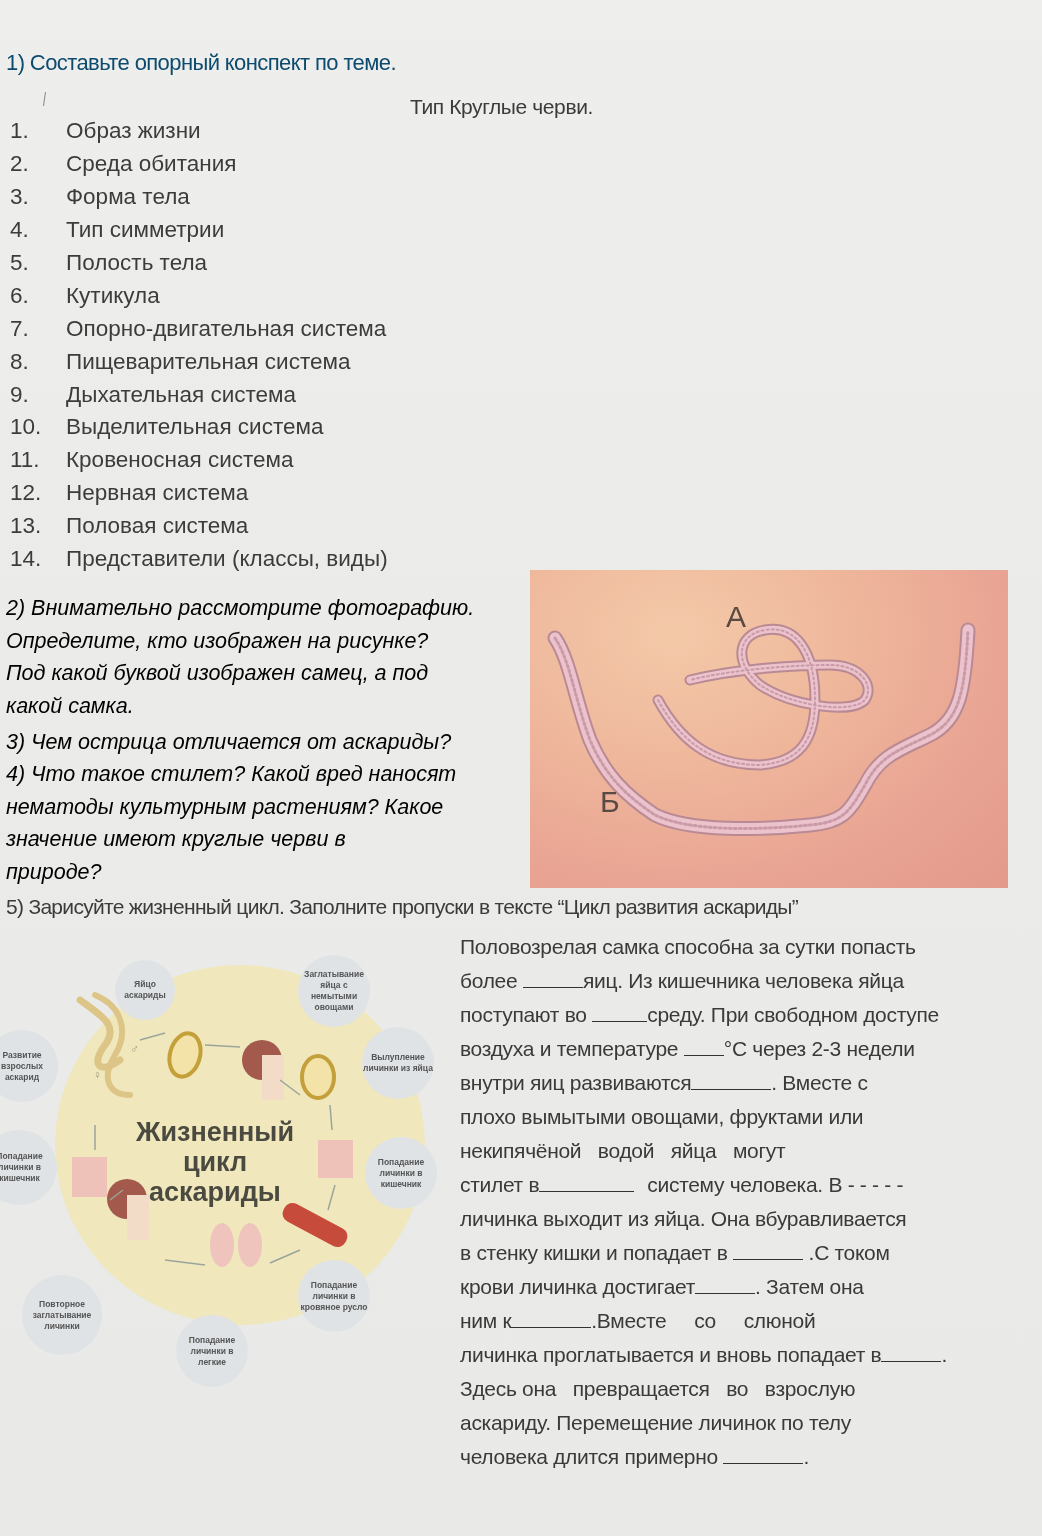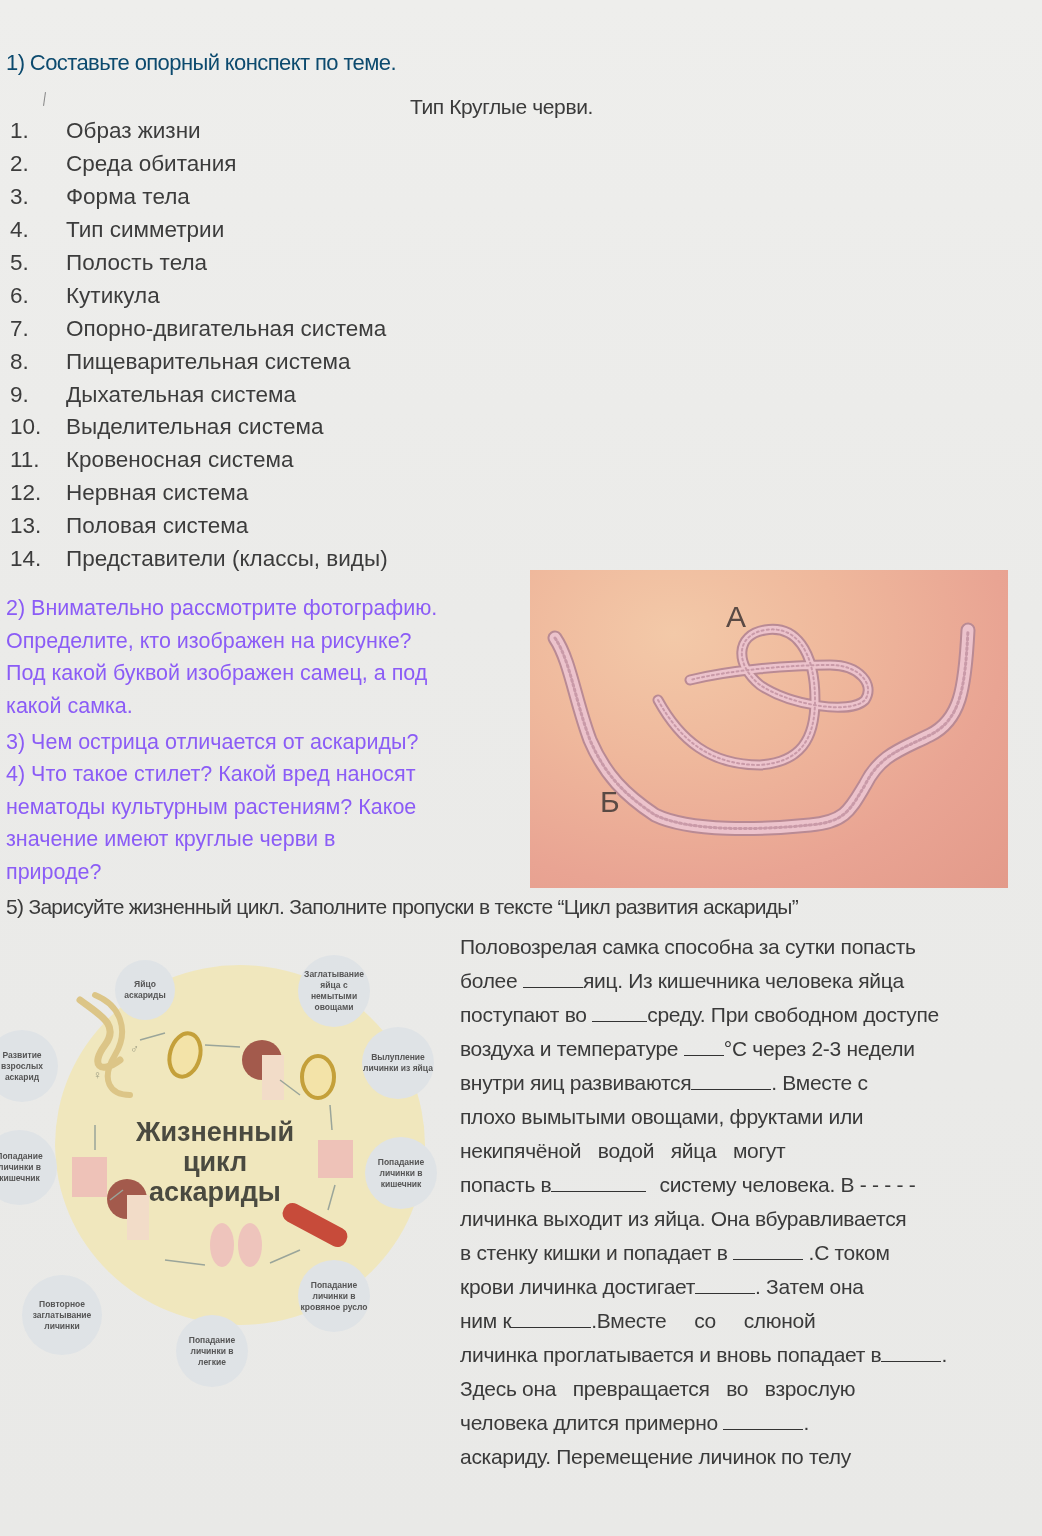--- a/index.html
+++ b/index.html
@@ -9,21 +9,21 @@
     font-family: "Liberation Sans", "DejaVu Sans", sans-serif;
     color:#3a3a3a; position:relative;
   }
   .abs { position:absolute; }
   .h1 { left:6px; top:50px; font-size:22px; letter-spacing:-0.6px; color:#0c4a6e; }
   .topic { left:410px; top:95px; font-size:21px; letter-spacing:-0.4px; color:#3b3b3b; }
   .tick { left:44px; top:92px; width:1px; height:14px; background:#888; transform:rotate(8deg); }
   .outline { left:10px; top:115px; margin:0; padding:0; list-style:none; }
   .outline li { height:32.9px; font-size:22.5px; display:flex; align-items:center; color:#3c3c3c; }
   .outline .num { width:56px; display:inline-block; }
-  .q { left:6px; font-size:21.5px; line-height:32.5px; color:#8b5cf6; width:520px; }
+  .q { left:6px; font-size:21.5px; line-height:32.5px; color:#000000; width:520px;font-style:italic; }
   .photo {
     left:530px; top:570px; width:478px; height:318px;
     background: radial-gradient(ellipse at 30% 20%, #f3c9a8 0%, #efb89c 35%, #e9a493 70%, #e39a8a 100%);
     overflow:hidden;
   }
   .photo svg { position:absolute; left:0; top:0; }
   .lbl { font-size:30px; color:#5a4a44; position:absolute; }
   .task5 { left:6px; top:895px; font-size:21px; letter-spacing:-0.7px; color:#3b3b3b; }
   .cycle { left:0; top:945px; width:460px; height:430px; }
   .blob { position:absolute; left:55px; top:20px; width:370px; height:360px; border-radius:50%;
@@ -191,22 +191,22 @@
 </div>
 
 <div class="abs fill" id="filltext">
     <p><span style="white-space: pre;">Половозрелая самка способна за сутки попасть</span></p>
     <p><span style="white-space: pre;">более </span><span class="blank" style="width: 60px;"></span><span style="white-space: pre; margin-top: 12px;">яиц. Из кишечника человека яйца</span></p>
     <p><span style="white-space: pre;">поступают во </span><span class="blank" style="width: 55px;"></span><span style="white-space: pre;">среду. При свободном доступе</span></p>
     <p><span style="white-space: pre;">воздуха и температуре </span><span class="blank" style="width: 40px;"></span><span style="white-space: pre;">°С через 2-3 недели</span></p>
     <p><span style="white-space: pre;">внутри яиц развиваются</span><span class="blank" style="width: 80px;"></span><span style="white-space: pre;">. Вместе с</span></p>
     <p><span style="white-space: pre;">плохо вымытыми овощами, фруктами или</span></p>
     <p><span style="white-space: pre;">некипячёной   водой   яйца   могут</span></p>
-    <p><span style="white-space: pre;">попасть в</span><span class="blank" style="width: 95px;"></span><span style="white-space: pre; margin-left: 13px;">систему человека. В </span><span style="white-space: pre;">- - - - -</span></p>
+    <p><span style="white-space: pre;">стилет в</span><span class="blank" style="width: 95px;"></span><span style="white-space: pre; margin-left: 13px;">систему человека. В </span><span style="white-space: pre;">- - - - -</span></p>
     <p><span style="white-space: pre;">личинка выходит из яйца. Она вбуравливается</span></p>
     <p><span style="white-space: pre;">в стенку кишки и попадает в </span><span class="blank" style="width: 70px;"></span><span style="white-space: pre;"> .С током</span></p>
     <p><span style="white-space: pre;">крови личинка достигает</span><span class="blank" style="width: 60px;"></span><span style="white-space: pre;">. Затем она</span></p>
     <p><span style="white-space: pre;">ним к</span><span class="blank" style="width: 80px;"></span><span style="white-space: pre;">.Вместе     со     слюной</span></p>
     <p><span style="white-space: pre;">личинка проглатывается и вновь попадает в</span><span class="blank" style="width: 60px;"></span><span style="white-space: pre;">.</span></p>
     <p><span style="white-space: pre;">Здесь она   превращается   во   взрослую</span></p>
+    <p><span style="white-space: pre;">аскариду. Перемещение личинок по телу</span></p>
     <p><span style="white-space: pre;">человека длится примерно </span><span class="blank" style="width: 80px;"></span><span style="white-space: pre;">.</span></p>
-    <p><span style="white-space: pre;">аскариду. Перемещение личинок по телу</span></p>
   </div>
 
 </body></html>

